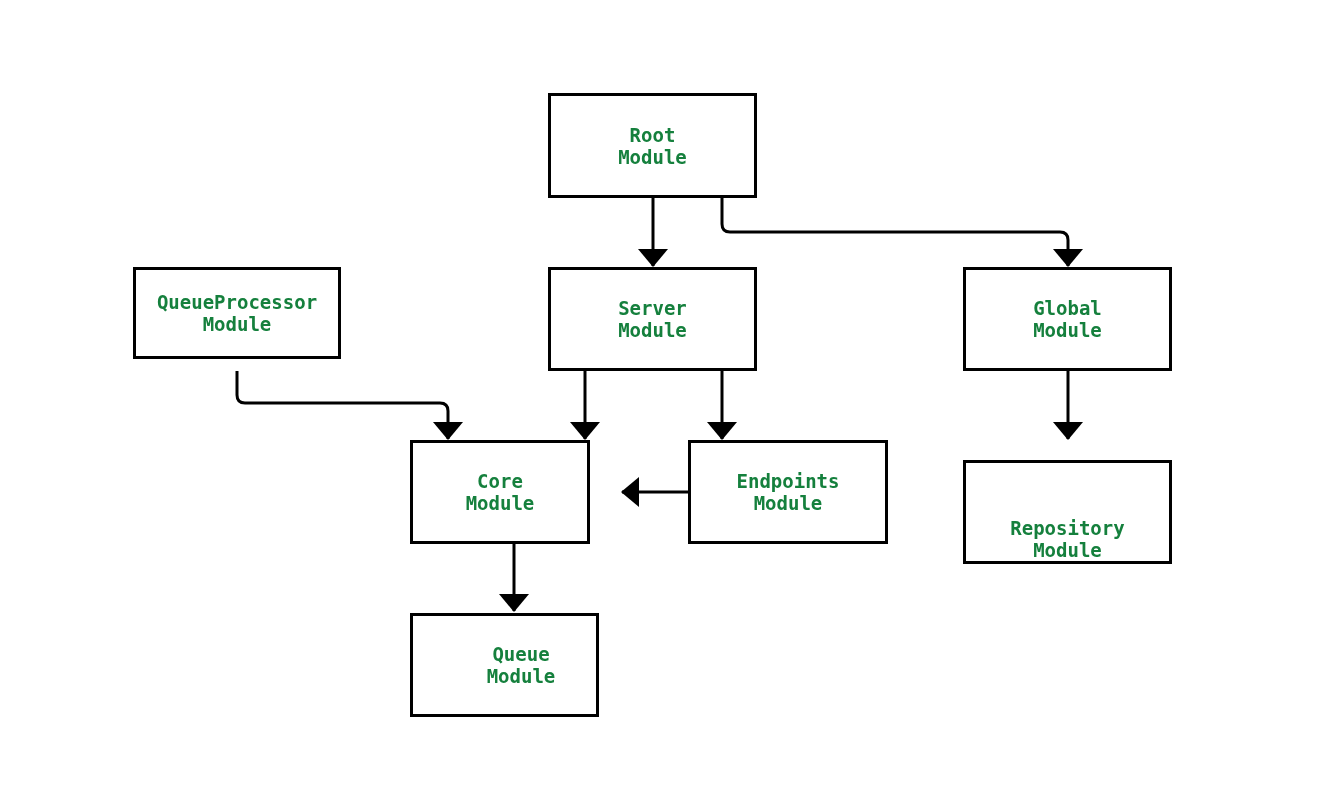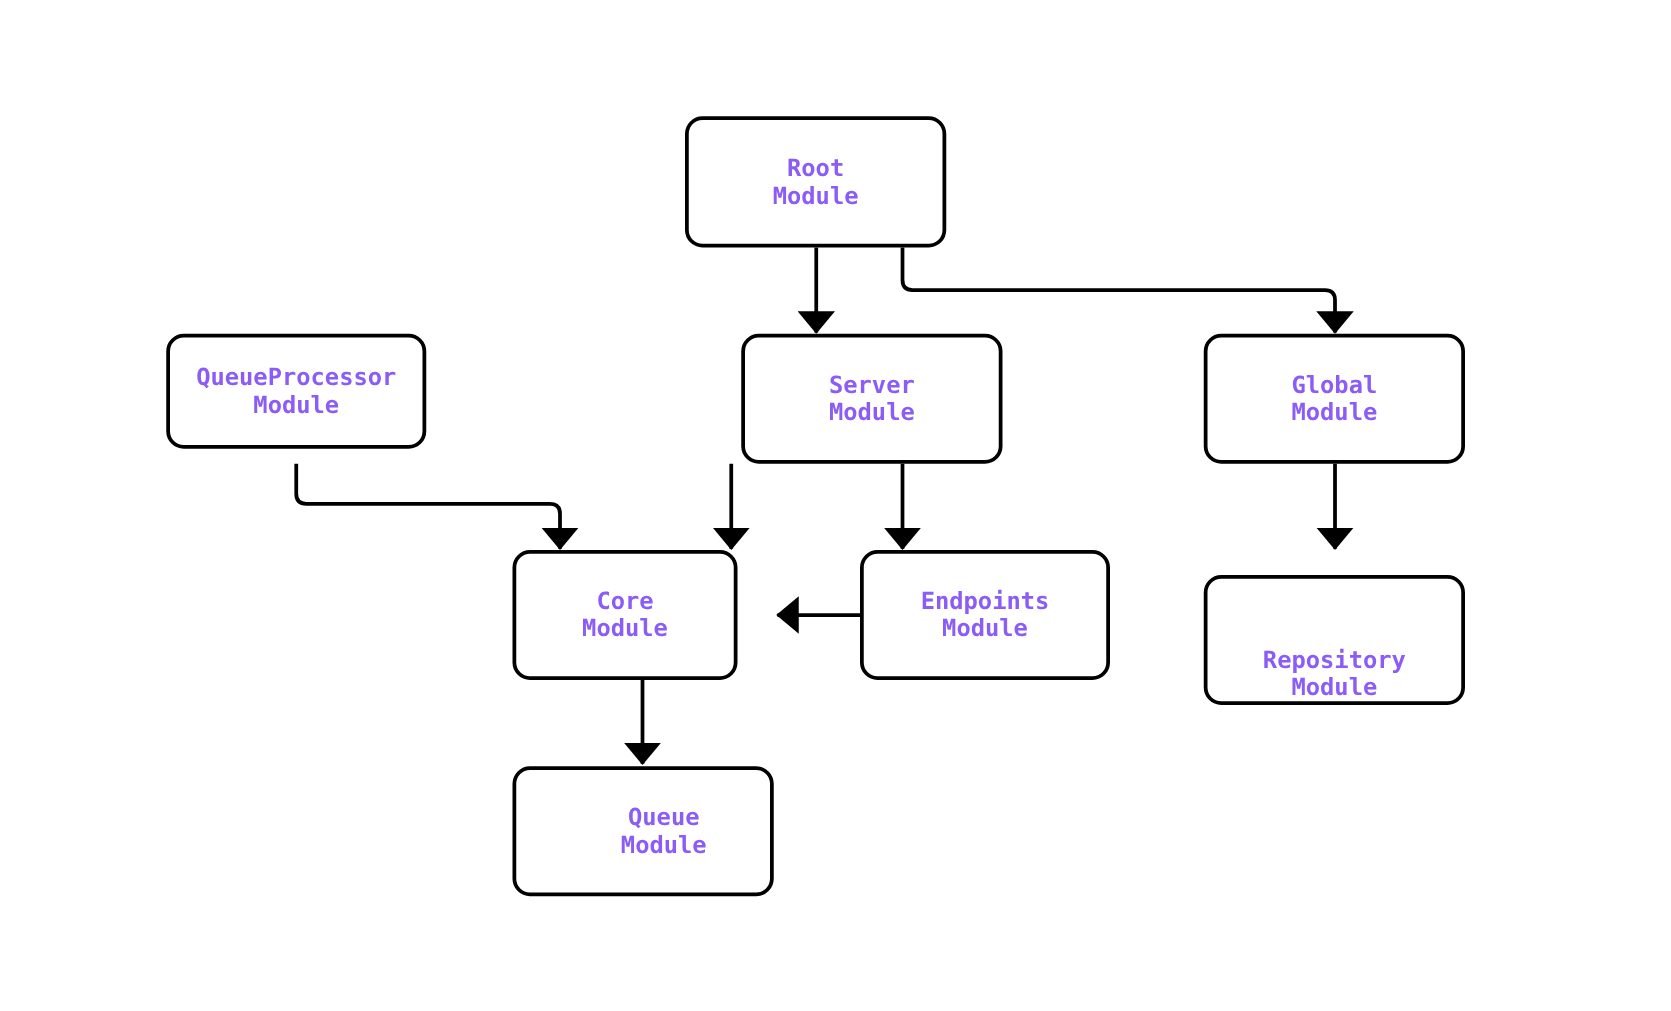--- a/index.html
+++ b/index.html
@@ -24,41 +24,41 @@
   }
   .edge {
     fill: none;
     stroke: #000000;
     stroke-width: 3;
   }
   .node {
     position: absolute;
     box-sizing: border-box;
     border: 3px solid #000000;
-    border-radius: 14px;
+    border-radius: 0;
     background: #ffffff;
     display: flex;
     flex-direction: column;
     align-items: center;
     justify-content: center;
     text-align: center;
     font-weight: bold;
     font-size: 19px;
     line-height: 22px;
-    color: #8b5cf6;
+    color: #15803d;
   }
   
   .node-root          { left: 548px; top:  93px; width: 209px; height: 105px; }
   .node-queueprocessor{ left: 133px; top: 267px; width: 208px; height: 92px; }
-  .node-server        { left: 548px; top: 267px; width: 209px; height: 104px; margin-left: 45px; }
+  .node-server        { left: 548px; top: 267px; width: 209px; height: 104px; }
   .node-global        { left: 963px; top: 267px; width: 209px; height: 104px; }
   .node-core          { left: 410px; top: 440px; width: 180px; height: 104px; }
   .node-endpoints     { left: 688px; top: 440px; width: 200px; height: 104px; }
   .node-repository    { left: 963px; top: 460px; width: 209px; height: 104px; justify-content: flex-end; }
-  .node-queue         { left: 410px; top: 613px; width: 209px; height: 104px; padding-left: 33px; }
+  .node-queue         { left: 410px; top: 613px; width: 189px; height: 104px; padding-left: 33px; }
 </style>
 </head>
 <body>
 
 <div class="canvas">
 
   <svg class="edges-layer" width="1337" height="809" viewBox="0 0 1337 809" xmlns="http://www.w3.org/2000/svg">
     <defs>
       <marker id="arrowhead" markerUnits="userSpaceOnUse" markerWidth="20" markerHeight="30" refX="17" refY="15" orient="auto">
         <path d="M0,0 L18,15 L0,30 Z" fill="#000000"></path>

